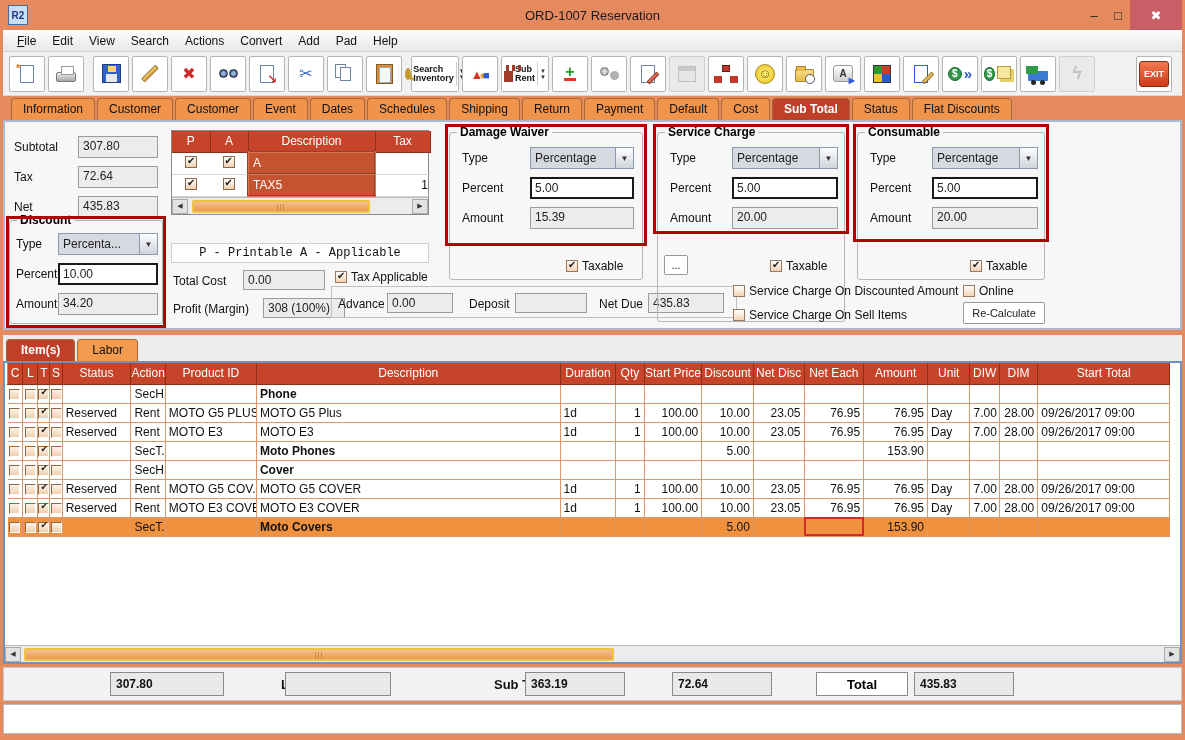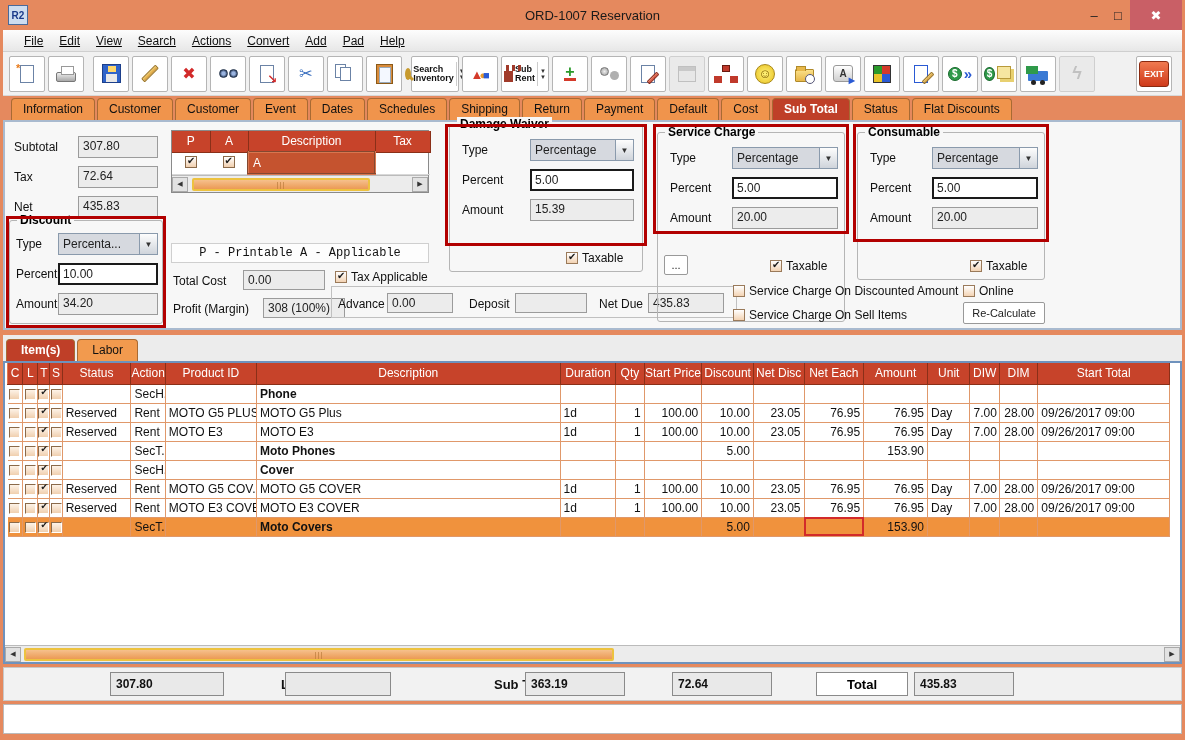--- a/index.html
+++ b/index.html
@@ -9,21 +9,21 @@
 
   
   .titlebar { height:30px; display:flex; align-items:center; position:relative; }
   .app-icon { width:20px; height:20px; margin-left:5px; background:#cdddf0; border:1px solid #4a6a9a; color:#1a3a8a; font:bold 10px "Liberation Sans",sans-serif; display:flex; align-items:center; justify-content:center; }
   .title-text { position:absolute; left:0; right:0; text-align:center; font-size:13px; color:#1a1a1a; }
   .win-controls { margin-left:auto; display:flex; align-items:stretch; height:30px; z-index:2; }
   .wc { width:24px; display:flex; align-items:center; justify-content:center; font-size:13px; color:#222; cursor:default; }
   .wc-close { width:52px; background:#c95f66; color:#fff; font-weight:bold; }
 
   
-  .menubar { height:22px; background:linear-gradient(#fdfdfd,#e7e7e7); border-bottom:1px solid #cfcfcf; display:flex; align-items:center; padding-left:13px;text-decoration:underline; }
+  .menubar { height:22px; background:linear-gradient(#fdfdfd,#e7e7e7); border-bottom:1px solid #cfcfcf; display:flex; align-items:center; padding-left:6px; }
   .menu-item { display:inline-block; font-size:12px; color:#111; padding:2px 8px; }
   .menu-item.mn-file::first-letter { text-decoration:underline; }
 
   
   .toolbar { height:44px; background:#f1f1f1; border-bottom:1px solid #d8d8d8; display:flex; align-items:center; padding:0 6px; gap:3px; }
   .tbtn { height:36px; min-width:36px; background:#fff; border:1px solid #b5b5b5; border-radius:2px; display:flex; align-items:center; justify-content:center; position:relative; gap:2px; padding:0 2px; }
   .tbtn.disabled { background:#e6e6e6; opacity:.55; }
   .tb-label { font:bold 9px "Liberation Sans",sans-serif; color:#111; line-height:9px; text-align:left; }
   .dd { display:flex; flex-direction:column; justify-content:center; font-size:6px; color:#333; line-height:6px; border-left:1px solid #ccc; padding-left:2px; height:24px; }
   .glyph-red { color:#d22a2a; font-weight:bold; font-size:16px; }
@@ -349,20 +349,26 @@
           <th>Tax</th>
         </tr>
           </thead>
         <tbody>
             <tr>
               <td class="cbc"><span class="tcb checked"></span></td>
               <td class="cbc"><span class="tcb checked"></span></td>
               <td class="dsc">A</td>
               <td class="txv"></td>
             </tr>
+            <tr>
+              <td class="cbc"><span class="tcb checked"></span></td>
+              <td class="cbc"><span class="tcb checked"></span></td>
+              <td class="dsc">TAX5</td>
+              <td class="txv">1</td>
+            </tr>
           </tbody>
       </table>
       <div class="hscroll">
         <span class="sarrow">◀</span>
         <div class="thumb" style="position:absolute;left:20px;width:178px;"></div>
         <span class="sarrow" style="margin-left:auto;">▶</span>
       </div>
     </div>
     <div class="legendbox">P - Printable    A - Applicable</div>
 
@@ -377,21 +383,21 @@
     </div>
 
     <div class="advbox"></div>
     <span class="lbl" style="left:333px;top:175px;">Advance</span>
     <div class="field sm" style="left:382px;top:171px;width:66px;">0.00</div>
     <span class="lbl" style="left:464px;top:175px;">Deposit</span>
     <div class="field sm" style="left:510px;top:171px;width:72px;"></div>
     <span class="lbl" style="left:594px;top:175px;">Net Due</span>
     <div class="field sm" style="left:643px;top:171px;width:76px;">435.83</div>
 
-    <div class="group" style="left:444px;top:2px;width:194px;height:148px;">
+    <div class="group" style="left:444px;top:10px;width:194px;height:148px;">
       <span class="gtitle">Damage Waiver</span>
       <span class="lbl" style="left:12px;top:18px;">Type</span>
       <div class="combo" style="left:80px;top:14px;width:104px;">
         <span class="val">Percentage</span>
         <span class="btn">▼</span>
       </div>
       <span class="lbl" style="left:12px;top:48px;">Percent</span>
       <input class="field-edit" style="left: 80px; top: 44px; width: 104px;" value="5.00">
       <span class="lbl" style="left:12px;top:78px;">Amount</span>
       <div class="field" style="left:80px;top:74px;width:104px;">15.39</div>

